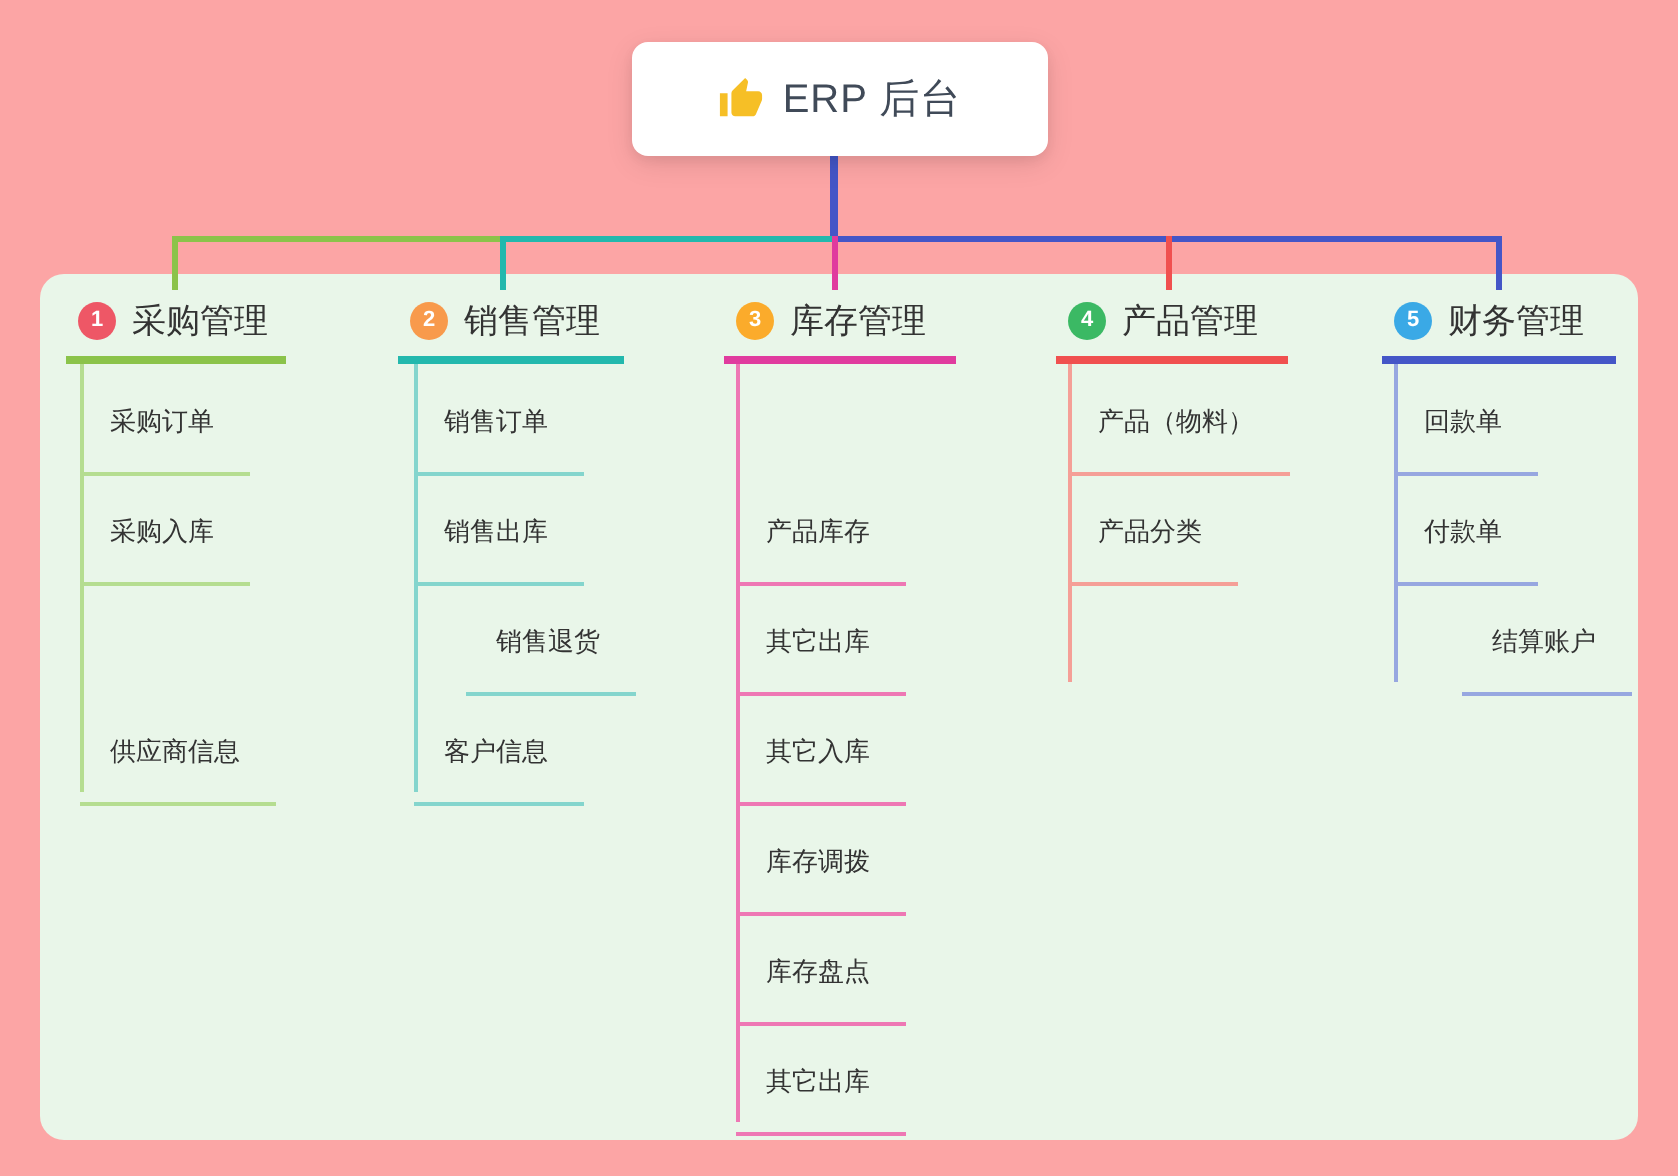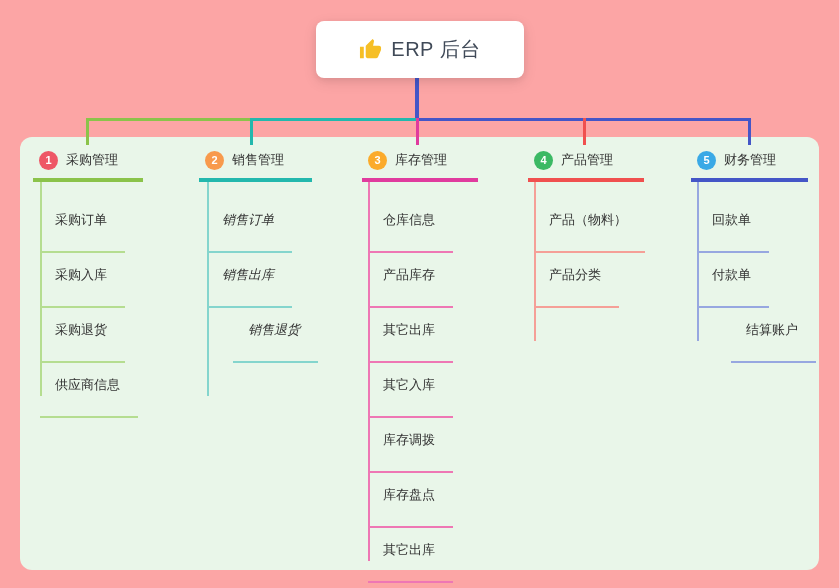--- a/index.html
+++ b/index.html
@@ -78,43 +78,43 @@
     width: 19px; height: 19px;
     border-radius: 50%;
     color: #fff;
     font-size: 11px;
     font-weight: bold;
     line-height: 19px;
     text-align: center;
     margin-left: 6px;
     flex-shrink: 0;
   }
-  .branch-label { font-size: 13px; color: #333; margin-left: 8px; }
+  .branch-label { font-size: 17px; color: #333; margin-left: 8px; }
   
   .trunk { position: absolute; width: 2px; z-index: 1; }
   .trunk-1 { left: 40px;  top: 182px; height: 214px; }
   .trunk-2 { left: 207px; top: 182px; height: 214px; }
   .trunk-3 { left: 368px; top: 182px; height: 379px; }
   .trunk-4 { left: 534px; top: 182px; height: 159px; }
   .trunk-5 { left: 697px; top: 182px; height: 159px; }
   
   .child {
     position: absolute;
     height: 27px;
-    padding: 0 18px 22px 15px;
+    padding: 0 18px 7px 15px;
     border-bottom: 2px solid;
     display: flex;
-    align-items: flex-end;
+    align-items: flex-start;
     font-size: 13px;
     color: #333;
     white-space: nowrap;
     z-index: 2;
   }
   .cx-1 { left: 40px; }
-  .cx-2 { left: 207px; font-style: italic; }
+  .cx-2 { left: 207px; }
   .cx-3 { left: 368px; }
   .cx-4 { left: 534px; }
   .cx-5 { left: 697px; }
   .row-0 { top: 202px; } .row-1 { top: 257px; } .row-2 { top: 312px; }
   .row-3 { top: 367px; } .row-4 { top: 422px; } .row-5 { top: 477px; }
   .row-6 { top: 532px; }
 </style>
 </head>
 <body>
 
@@ -143,50 +143,47 @@
     <span class="badge" style="background-color: rgb(238, 87, 102);">1</span>
     <span class="branch-label">采购管理</span>
   </div>
   <div class="trunk trunk-1" style="background-color: rgb(181, 221, 144);"></div>
   <div class="child cx-1 row-0" style="border-bottom-color: rgb(181, 221, 144);">
     <span>采购订单</span>
     </div>
   <div class="child cx-1 row-1" style="border-bottom-color: rgb(181, 221, 144);">
     <span>采购入库</span>
     </div>
-  <div class="child cx-1 row-2" style="border-bottom-color: rgb(181, 221, 144);">
-    <span>采购退货</span>
-    </div>
   <div class="child cx-1 row-3" style="border-bottom-color: rgb(181, 221, 144);">
     <span>供应商信息</span>
     </div>
 
   <div class="branch-header bh-2" style="border-bottom-color: rgb(35, 184, 173);">
     <span class="badge" style="background-color: rgb(248, 154, 76);">2</span>
     <span class="branch-label">销售管理</span>
   </div>
   <div class="trunk trunk-2" style="background-color: rgb(132, 213, 205);"></div>
   <div class="child cx-2 row-0" style="border-bottom-color: rgb(132, 213, 205);">
     <span>销售订单</span>
     </div>
   <div class="child cx-2 row-1" style="border-bottom-color: rgb(132, 213, 205);">
     <span>销售出库</span>
     </div>
   <div class="child cx-2 row-2" style="border-bottom-color: rgb(132, 213, 205); margin-left: 26px;">
     <span>销售退货</span>
     </div>
+  <div class="child cx-2 row-3" style="border-bottom-color: rgb(132, 213, 205);">
+    <span>客户信息</span>
+    </div>
 
   <div class="branch-header bh-3" style="border-bottom-color: rgb(224, 59, 158);">
     <span class="badge" style="background-color: rgb(251, 171, 43);">3</span>
     <span class="branch-label">库存管理</span>
   </div>
   <div class="trunk trunk-3" style="background-color: rgb(238, 119, 180);"></div>
-  <div class="child cx-3 row-0" style="border-bottom-color: rgb(238, 119, 180);">
-    <span>仓库信息</span>
-    </div>
   <div class="child cx-3 row-2" style="border-bottom-color: rgb(238, 119, 180);">
     <span>其它出库</span>
     </div>
   <div class="child cx-3 row-1" style="border-bottom-color: rgb(238, 119, 180);">
     <span>产品库存</span>
     </div>
   <div class="child cx-3 row-3" style="border-bottom-color: rgb(238, 119, 180);">
     <span>其它入库</span>
     </div>
   <div class="child cx-3 row-4" style="border-bottom-color: rgb(238, 119, 180);">

